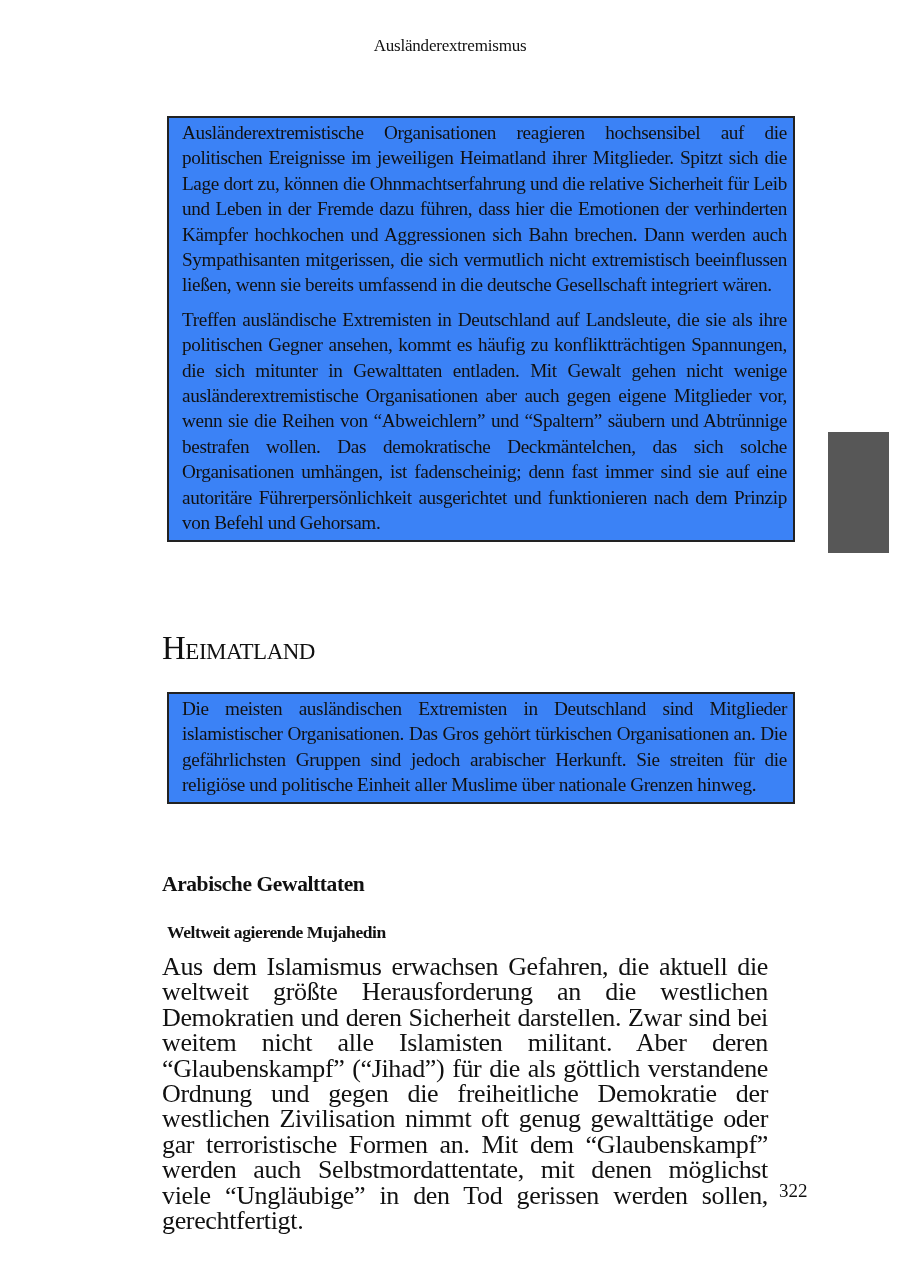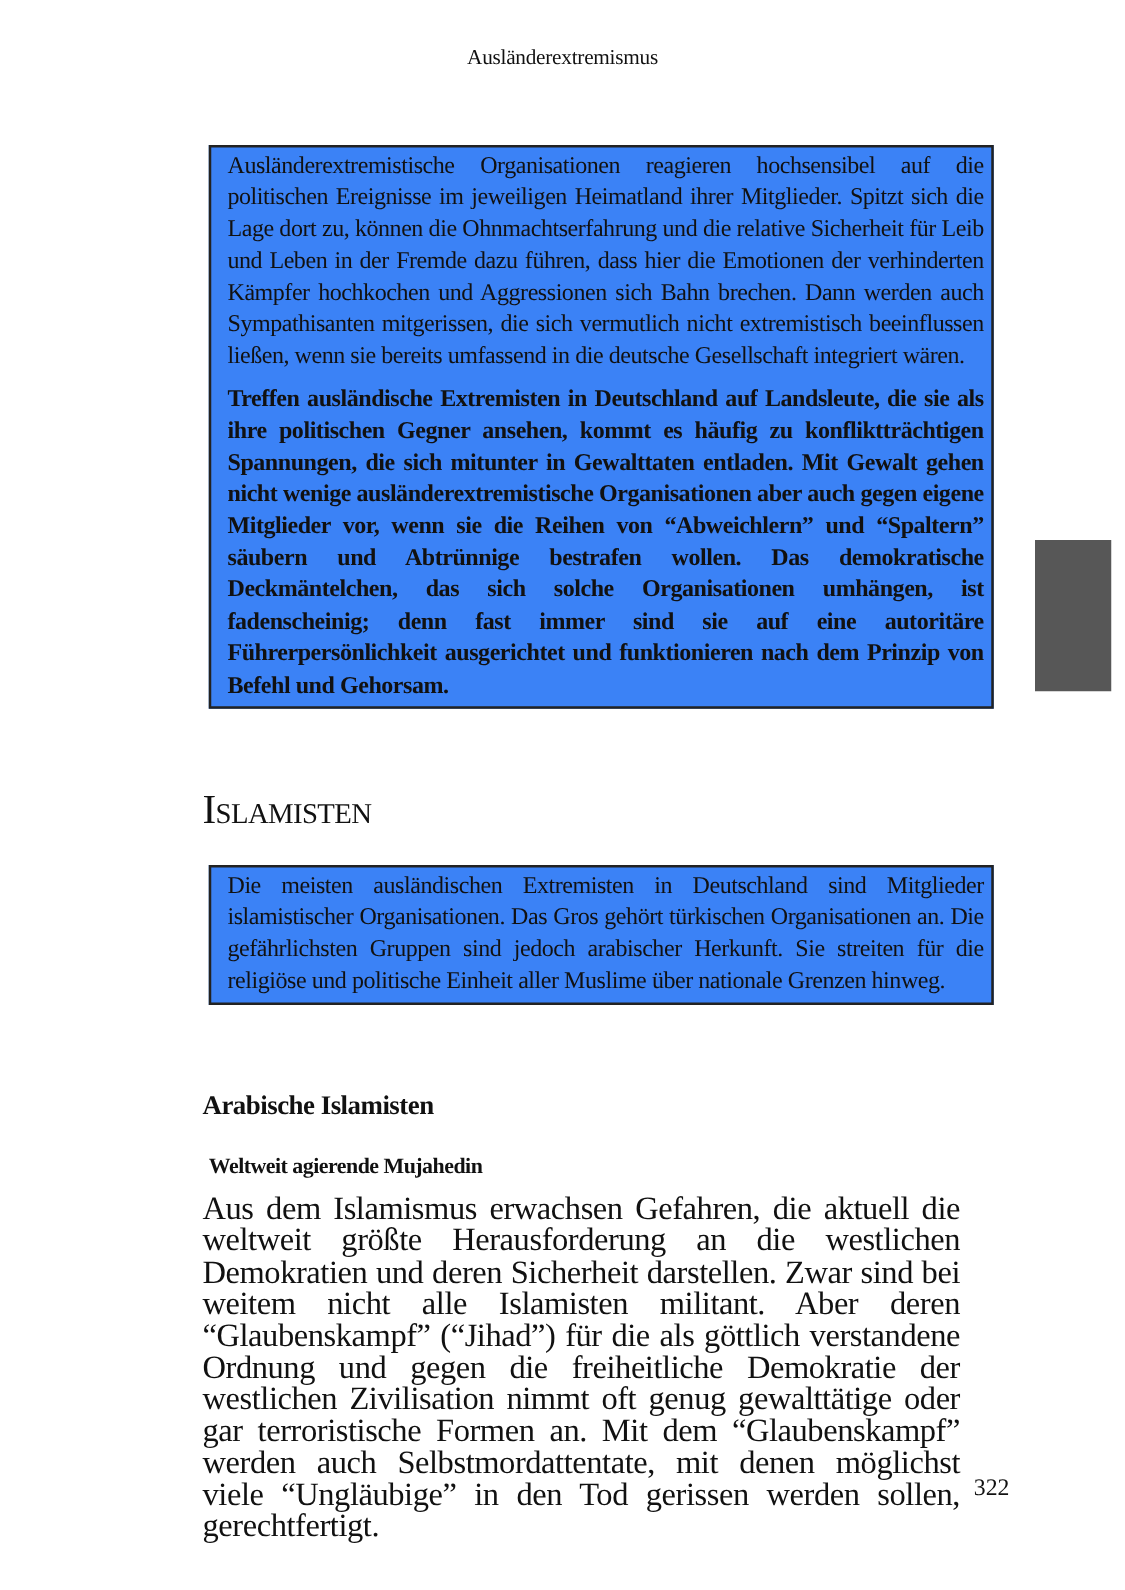--- a/index.html
+++ b/index.html
@@ -14,21 +14,21 @@
   }
   .box {
     position: absolute; left: 155px; width: 605px;
     border: 2px solid #222; background: #3b82f6;
     padding: 2px 6px 4px 13px;
     font-size: 19.2px; line-height: 25.4px; text-align: justify;
     letter-spacing: -0.35px;
     margin-left: 12px;
   }
   .box p { margin: 0; }
-  .box p + p { margin-top: 9px; font-weight: bold; }
+  .box p + p { margin-top: 9px; }
   #box1 { top: 116px; }
   #box2 { top: 692px; }
   .section-title {
     position: absolute; left: 162px; top: 630px;
     font-size: 33px; letter-spacing: -0.5px; font-variant: small-caps;
     font-weight: normal; margin: 0;
   }
   .sub-title {
     position: absolute; left: 162px; top: 872px;
     font-size: 21.5px; font-weight: bold; margin: 0; letter-spacing: -0.4px;
@@ -54,26 +54,26 @@
 </head>
 <body>
 
 <div class="running-head">Ausländerextremismus</div>
 
 <div class="box" id="box1">
   <p>Ausländerextremistische Organisationen reagieren hochsensibel auf die politischen Ereignisse im jeweiligen Heimatland ihrer Mitglieder. Spitzt sich die Lage dort zu, können die Ohnmachtserfahrung und die relative Sicherheit für Leib und Leben in der Fremde dazu führen, dass hier die Emotionen der verhinderten Kämpfer hochkochen und Aggressionen sich Bahn brechen. Dann werden auch Sympathisanten mitgerissen, die sich vermutlich nicht extremistisch beeinflussen ließen, wenn sie bereits umfassend in die deutsche Gesellschaft integriert wären.</p>
   <p>Treffen ausländische Extremisten in Deutschland auf Landsleute, die sie als ihre politischen Gegner ansehen, kommt es häufig zu konfliktträchtigen Spannungen, die sich mitunter in Gewalttaten entladen. Mit Gewalt gehen nicht wenige ausländerextremistische Organisationen aber auch gegen eigene Mitglieder vor, wenn sie die Reihen von “Abweichlern” und “Spaltern” säubern und Abtrünnige bestrafen wollen. Das demokratische Deckmäntelchen, das sich solche Organisationen umhängen, ist fadenscheinig; denn fast immer sind sie auf eine autoritäre Führerpersönlichkeit ausgerichtet und funktionieren nach dem Prinzip von Befehl und Gehorsam.</p>
 </div>
 
-<h1 class="section-title">Islamisten</h1>
+<h1 class="section-title">Heimatland</h1>
 
 <div class="box" id="box2">
   <p>Die meisten ausländischen Extremisten in Deutschland sind Mitglieder islamistischer Organisationen. Das Gros gehört türkischen Organisationen an. Die gefährlichsten Gruppen sind jedoch arabischer Herkunft. Sie streiten für die religiöse und politische Einheit aller Muslime über nationale Grenzen hinweg.</p>
 </div>
 
-<h2 class="sub-title">Arabische Islamisten</h2>
+<h2 class="sub-title">Arabische Gewalttaten</h2>
 <h3 class="sub-sub-title">Weltweit agierende Mujahedin</h3>
 
 <p class="body-text">Aus dem Islamismus erwachsen Gefahren, die aktuell die weltweit größte Herausforderung an die westlichen Demokratien und deren Sicherheit darstellen. Zwar sind bei weitem nicht alle Islamisten militant. Aber deren “Glaubenskampf” (“Jihad”) für die als göttlich verstandene Ordnung und gegen die freiheitliche Demokratie der westlichen Zivilisation nimmt oft genug gewalttätige oder gar terroristische Formen an. Mit dem “Glaubenskampf” werden auch Selbstmordattentate, mit denen möglichst viele “Ungläubige” in den Tod gerissen werden sollen, gerechtfertigt.</p>
 
 <div class="page-number">322</div>
 
 <div class="thumb-tab"></div>
 
 </body></html>

